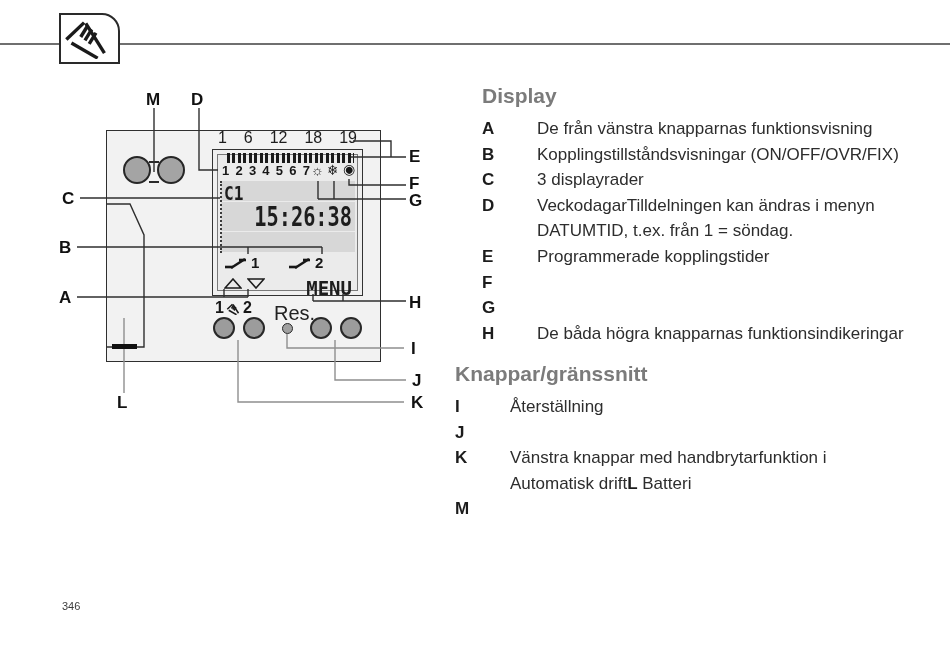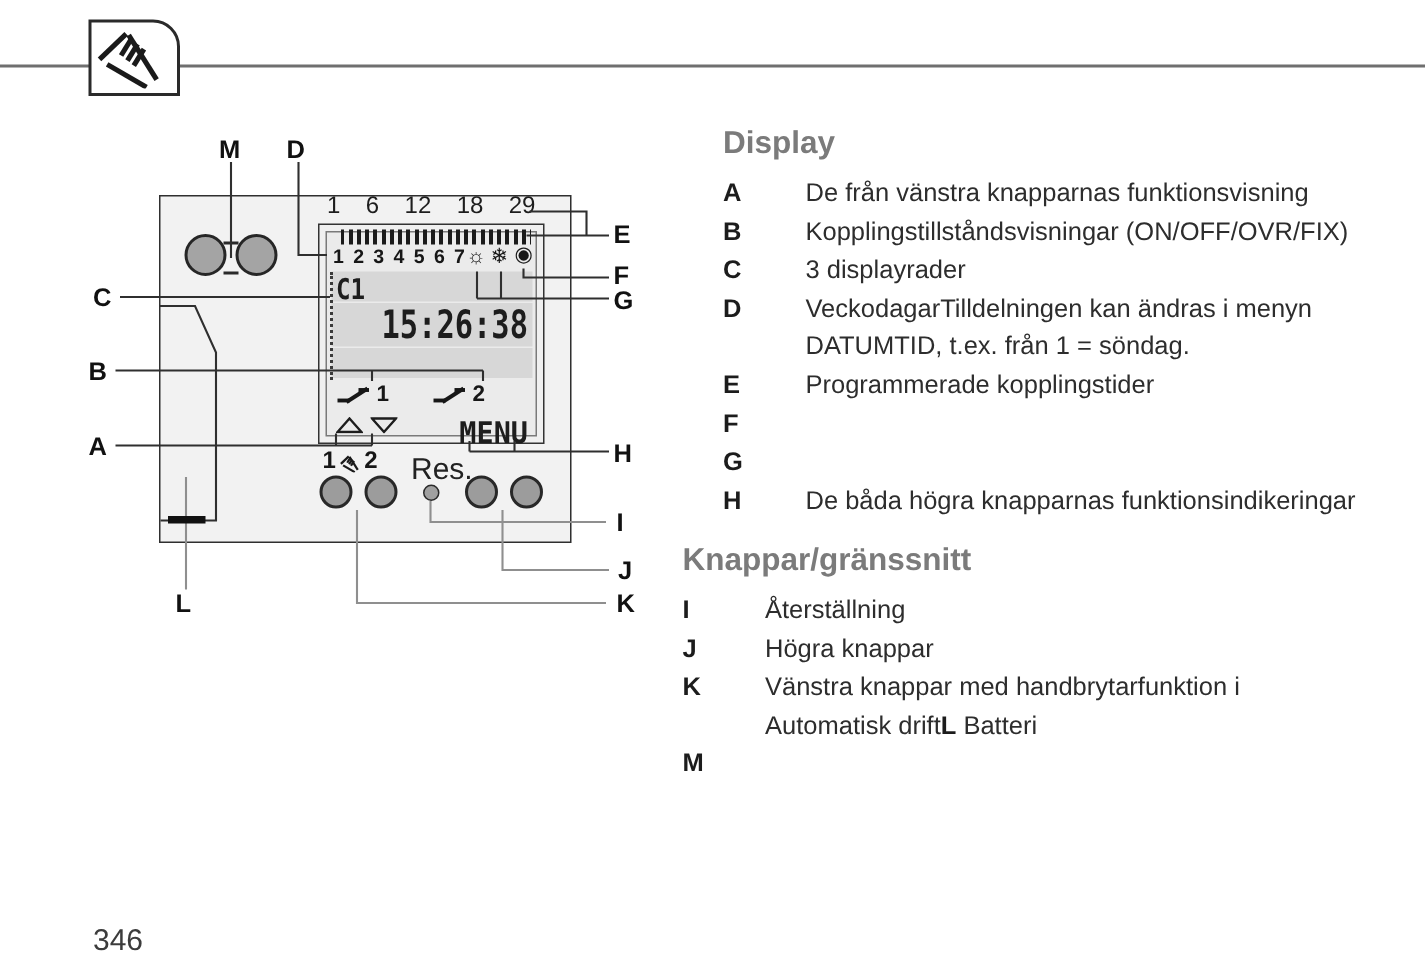--- a/index.html
+++ b/index.html
@@ -47,21 +47,21 @@
   .callout{font-size:17px;font-weight:bold;color:#111;}
 
   
   .txtcol{left:455px;width:475px;}
   .txtcol h2{margin:0 0 8px 0;font-size:21px;font-weight:bold;color:#7b7b7b;}
   .item{display:flex;line-height:25.6px;font-size:17px;}
   .ltr{flex:0 0 55px;font-weight:bold;color:#1c1c1c;}
   .itxt{white-space:pre-line;color:#2d2d2d;}
   .ltr-inline{font-weight:bold;color:#1c1c1c;}
 
-  #page-number{left:62px;top:600px;font-size:20px;color:#3c3c3c;margin-top:16px;}
+  #page-number{left:62px;top:600px;font-size:11px;color:#3c3c3c;}
   svg.overlay{position:absolute;left:0;top:0;pointer-events:none;}
 </style>
 </head>
 <body>
 
 <div id="page">
 
   <div class="abs" id="top-rule"></div>
 
   <div class="abs" id="hand-box">
@@ -84,21 +84,21 @@
   <div class="abs ir-btn" style="left:157px;top:156px;"></div>
 
   <div class="abs" id="lcd-outer"></div>
   <div class="abs" id="lcd-inner"></div>
 
   <div class="abs" id="scale-row">
     <span>1</span>
     <span>6</span>
     <span>12</span>
     <span>18</span>
-    <span>29</span>
+    <span>19</span>
   </div>
 
   <div class="abs" id="ticks"></div>
 
   <div class="abs" id="weekdays">
     <span>1</span>
     <span>2</span>
     <span>3</span>
     <span>4</span>
     <span>5</span>
@@ -240,21 +240,20 @@
   </div>
 
   <div class="abs txtcol" style="top:362px;">
     <h2>Knappar/gränssnitt</h2>
     <div class="item">
         <span class="ltr">I</span>
         <span class="itxt">Återställning</span>
       </div>
     <div class="item">
         <span class="ltr">J</span>
-        <span class="itxt">Högra knappar</span>
       </div>
     <div class="item">
         <span class="ltr">K</span>
         <span class="itxt"><span>Vänstra knappar med handbrytarfunktion i</span><br><span>Automatisk drift</span><span class="ltr-inline">L</span><span> Batteri</span></span>
       </div>
     <div class="item">
         <span class="ltr">M</span>
       </div>
   </div>
 

